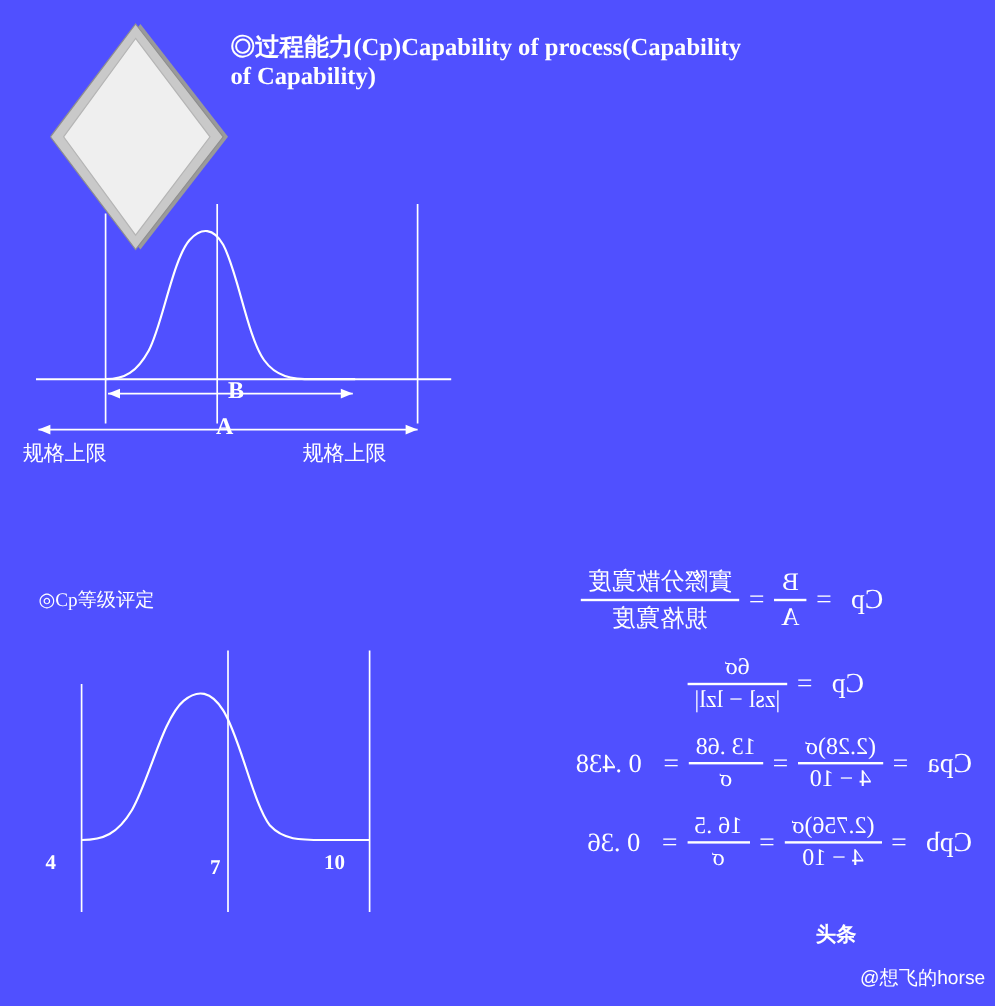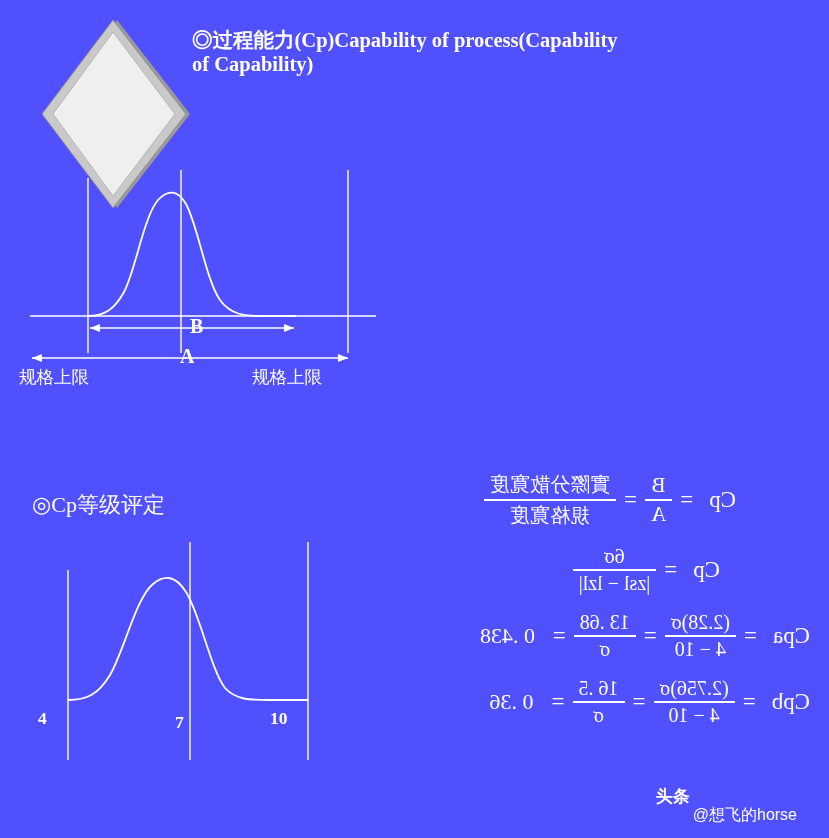--- a/index.html
+++ b/index.html
@@ -72,21 +72,21 @@
   .lbl-lower { left: 19px;  top: 365px; }
   .lbl-upper { left: 252px; top: 365px; }
   .lbl-A { left: 180px; top: 345px; font-size: 20px; font-weight: bold; }
   .lbl-B { left: 190px; top: 315px; font-size: 20px; font-weight: bold; }
 
   
   .cp-grade-title {
     position: absolute;
     left: 32px;
     top: 490px;
-    font-size: 22px;
+    font-size: 16px;
     white-space: nowrap;
     text-align: center;
   }
 
   
   .curve2 {
     position: absolute;
     left: 8px;
     top: 530px;
     width: 350px;
@@ -148,24 +148,24 @@
   .tail { padding-left: 10px; font-size: 22px; white-space: nowrap; }
 
   .row1 { margin-left: 74px; }
   .row2 { margin-left: 90px; }
   .row3 { margin-left: 0px; }
   .row4 { margin-left: 0px; }
 
   
   .watermark {
     position: absolute;
-    right: 32px;
+    right: 8px;
     bottom: 12px;
     display: flex;
-    align-items: center;
+    align-items: flex-start;
     font-size: 17px;
     font-weight: bold;
     white-space: nowrap;
   }
   .watermark .toutiao {
     font-family: "Liberation Sans", sans-serif;
     font-size: 17px;
     margin-right: 3px;
   }
   .watermark .at {

